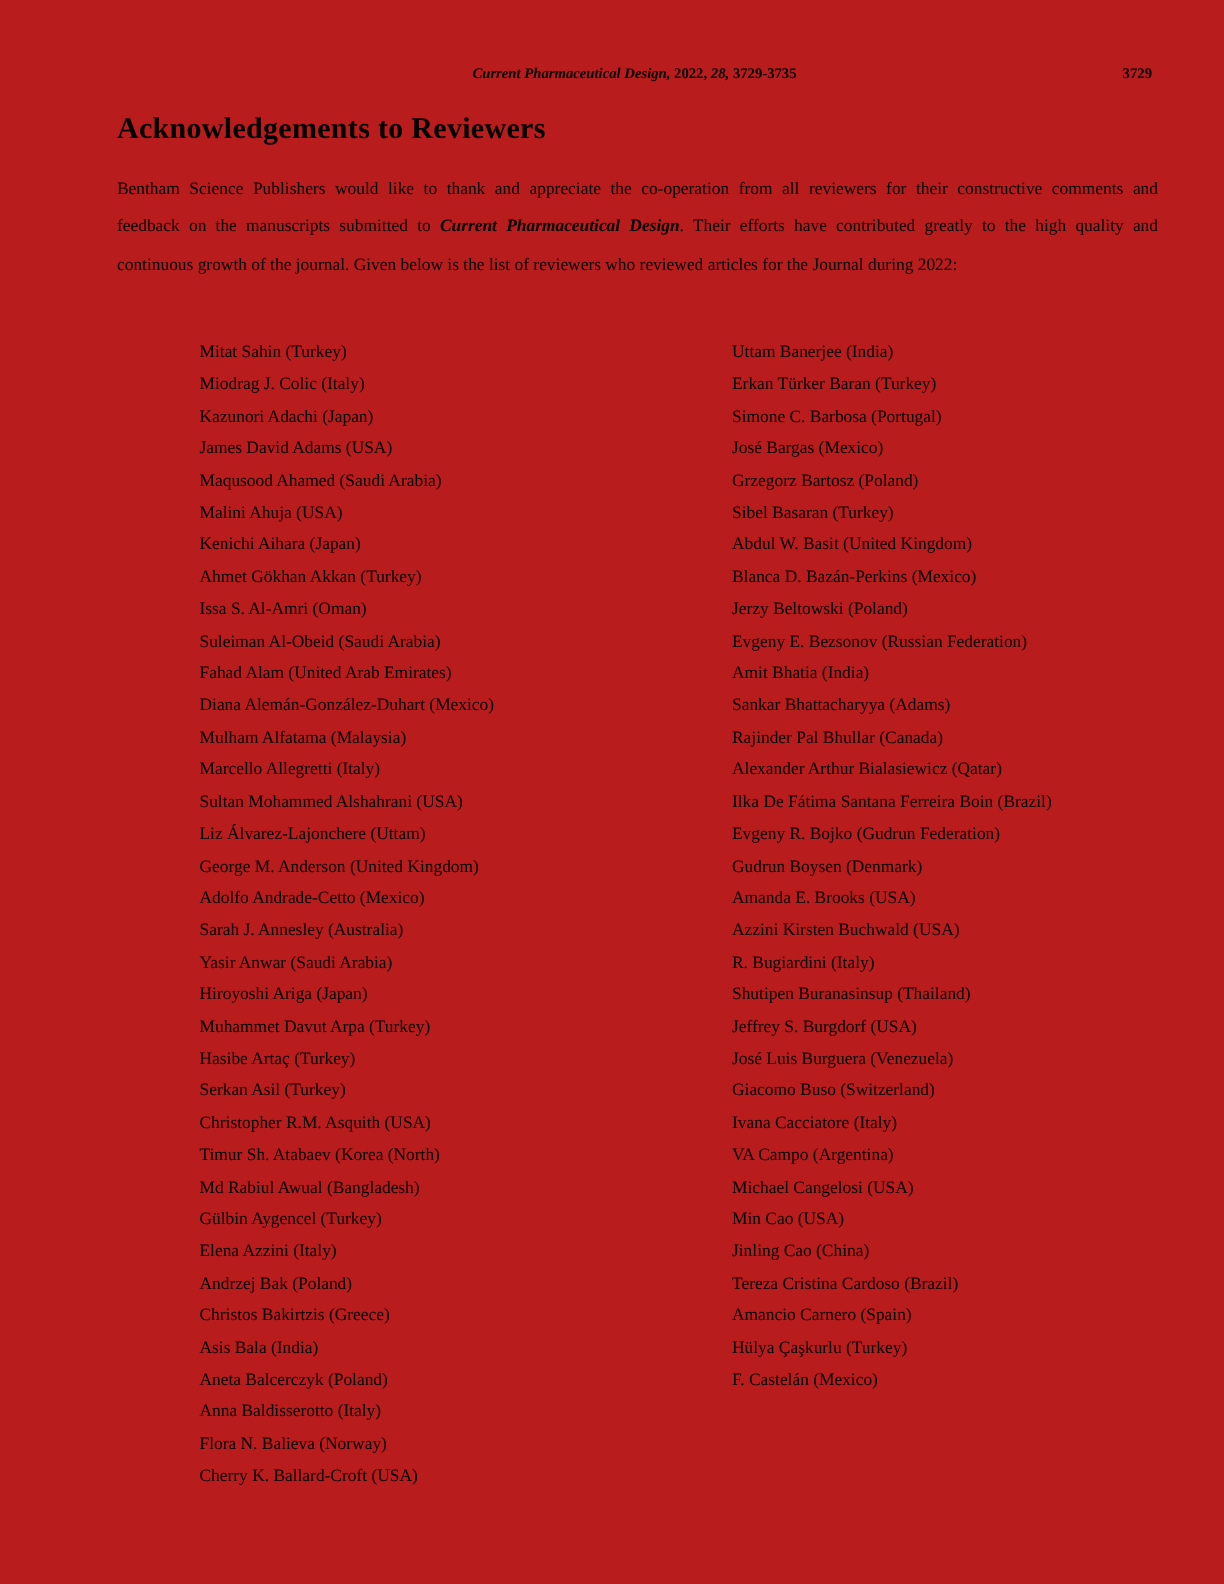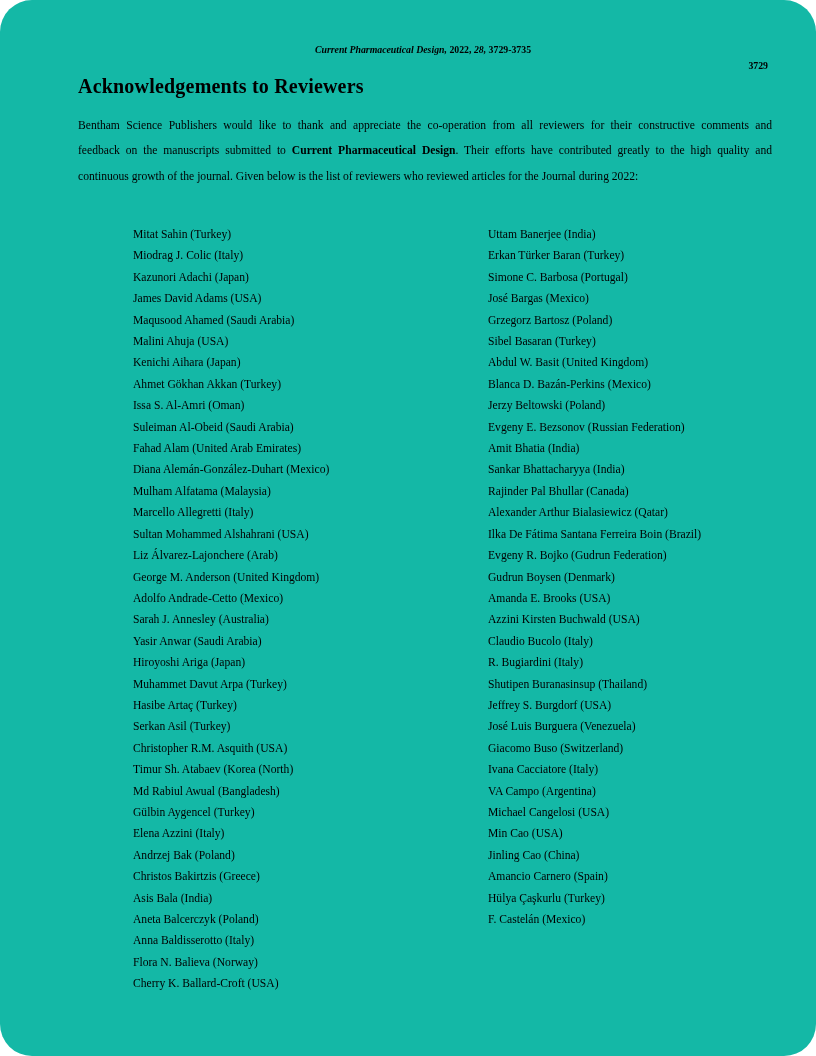--- a/index.html
+++ b/index.html
@@ -4,47 +4,47 @@
 <style>
   html, body { margin: 0; padding: 0; }
   body {
     width: 816px; height: 1056px;
     background: #ffffff;
     font-family: "Liberation Serif", "DejaVu Serif", serif;
     color: #000000;
     overflow: hidden;
     position: relative;
   }
-  .page { position: absolute; inset: 0; background: #14b8a6; border-radius: 32px; }
+  .page { position: absolute; inset: 0; background: #b91c1c; }
 
   .header-row {
     position: absolute; top: 44px; left: 78px; right: 48px;
     font-size: 9.8px; font-weight: bold; line-height: 12px;
     text-align: center;
   }
   .citation-journal, .citation-volume { font-style: italic; }
   .page-number {
     position: absolute; top: 44px; right: 48px;
-    font-size: 9.8px; font-weight: bold; line-height: 12px; margin-top: 16px;
+    font-size: 9.8px; font-weight: bold; line-height: 12px;
   }
 
   .page-title {
     position: absolute; top: 72px; left: 78px; right: 44px;
     text-align: left;
     font-size: 20px; font-weight: bold; line-height: 28px;
     letter-spacing: 0.2px;
   }
 
   .intro {
     position: absolute; top: 113px; left: 78px; right: 44px;
     font-size: 11.6px; line-height: 25.4px;
   }
   .intro-line { text-align: justify; text-align-last: justify; }
   .intro-line.last { text-align: left; text-align-last: left; }
-  .journal-bold { font-weight: bold; }
+  .journal-bold { font-weight: bold; font-style: italic; }
 
   .reviewers {
     position: absolute; top: 204px; left: 133px; right: 44px;
     display: flex; align-items: flex-start; margin-top: 20px;
   }
   .reviewer-col { font-size: 11.6px; line-height: 21.4px; }
   .col-left { width: 355px; flex: 0 0 355px; }
   .col-right { flex: 1; }
   .reviewer-item { white-space: nowrap; }
 </style>
@@ -75,21 +75,21 @@
         <div class="reviewer-item">Malini Ahuja (USA)</div>
         <div class="reviewer-item">Kenichi Aihara (Japan)</div>
         <div class="reviewer-item">Ahmet Gökhan Akkan (Turkey)</div>
         <div class="reviewer-item">Issa S. Al-Amri (Oman)</div>
         <div class="reviewer-item">Suleiman Al-Obeid (Saudi Arabia)</div>
         <div class="reviewer-item">Fahad Alam (United Arab Emirates)</div>
         <div class="reviewer-item">Diana Alemán-González-Duhart (Mexico)</div>
         <div class="reviewer-item">Mulham Alfatama (Malaysia)</div>
         <div class="reviewer-item">Marcello Allegretti (Italy)</div>
         <div class="reviewer-item">Sultan Mohammed Alshahrani (USA)</div>
-        <div class="reviewer-item">Liz Álvarez-Lajonchere (Arab)</div>
+        <div class="reviewer-item">Liz Álvarez-Lajonchere (Uttam)</div>
         <div class="reviewer-item">George M. Anderson (United Kingdom)</div>
         <div class="reviewer-item">Adolfo Andrade-Cetto (Mexico)</div>
         <div class="reviewer-item">Sarah J. Annesley (Australia)</div>
         <div class="reviewer-item">Yasir Anwar (Saudi Arabia)</div>
         <div class="reviewer-item">Hiroyoshi Ariga (Japan)</div>
         <div class="reviewer-item">Muhammet Davut Arpa (Turkey)</div>
         <div class="reviewer-item">Hasibe Artaç (Turkey)</div>
         <div class="reviewer-item">Serkan Asil (Turkey)</div>
         <div class="reviewer-item">Christopher R.M. Asquith (USA)</div>
         <div class="reviewer-item">Timur Sh. Atabaev (Korea (North)</div>
@@ -109,38 +109,38 @@
         <div class="reviewer-item">Erkan Türker Baran (Turkey)</div>
         <div class="reviewer-item">Simone C. Barbosa (Portugal)</div>
         <div class="reviewer-item">José Bargas (Mexico)</div>
         <div class="reviewer-item">Grzegorz Bartosz (Poland)</div>
         <div class="reviewer-item">Sibel Basaran (Turkey)</div>
         <div class="reviewer-item">Abdul W. Basit (United Kingdom)</div>
         <div class="reviewer-item">Blanca D. Bazán-Perkins (Mexico)</div>
         <div class="reviewer-item">Jerzy Beltowski (Poland)</div>
         <div class="reviewer-item">Evgeny E. Bezsonov (Russian Federation)</div>
         <div class="reviewer-item">Amit Bhatia (India)</div>
-        <div class="reviewer-item">Sankar Bhattacharyya (India)</div>
+        <div class="reviewer-item">Sankar Bhattacharyya (Adams)</div>
         <div class="reviewer-item">Rajinder Pal Bhullar (Canada)</div>
         <div class="reviewer-item">Alexander Arthur Bialasiewicz (Qatar)</div>
         <div class="reviewer-item">Ilka De Fátima Santana Ferreira Boin (Brazil)</div>
         <div class="reviewer-item">Evgeny R. Bojko (Gudrun Federation)</div>
         <div class="reviewer-item">Gudrun Boysen (Denmark)</div>
         <div class="reviewer-item">Amanda E. Brooks (USA)</div>
         <div class="reviewer-item">Azzini Kirsten Buchwald (USA)</div>
-        <div class="reviewer-item">Claudio Bucolo (Italy)</div>
         <div class="reviewer-item">R. Bugiardini (Italy)</div>
         <div class="reviewer-item">Shutipen Buranasinsup (Thailand)</div>
         <div class="reviewer-item">Jeffrey S. Burgdorf (USA)</div>
         <div class="reviewer-item">José Luis Burguera (Venezuela)</div>
         <div class="reviewer-item">Giacomo Buso (Switzerland)</div>
         <div class="reviewer-item">Ivana Cacciatore (Italy)</div>
         <div class="reviewer-item">VA Campo (Argentina)</div>
         <div class="reviewer-item">Michael Cangelosi (USA)</div>
         <div class="reviewer-item">Min Cao (USA)</div>
         <div class="reviewer-item">Jinling Cao (China)</div>
+        <div class="reviewer-item">Tereza Cristina Cardoso (Brazil)</div>
         <div class="reviewer-item">Amancio Carnero (Spain)</div>
         <div class="reviewer-item">Hülya Çaşkurlu (Turkey)</div>
         <div class="reviewer-item">F. Castelán (Mexico)</div>
       </div>
   </div>
 
 </div>
 
 </body></html>

